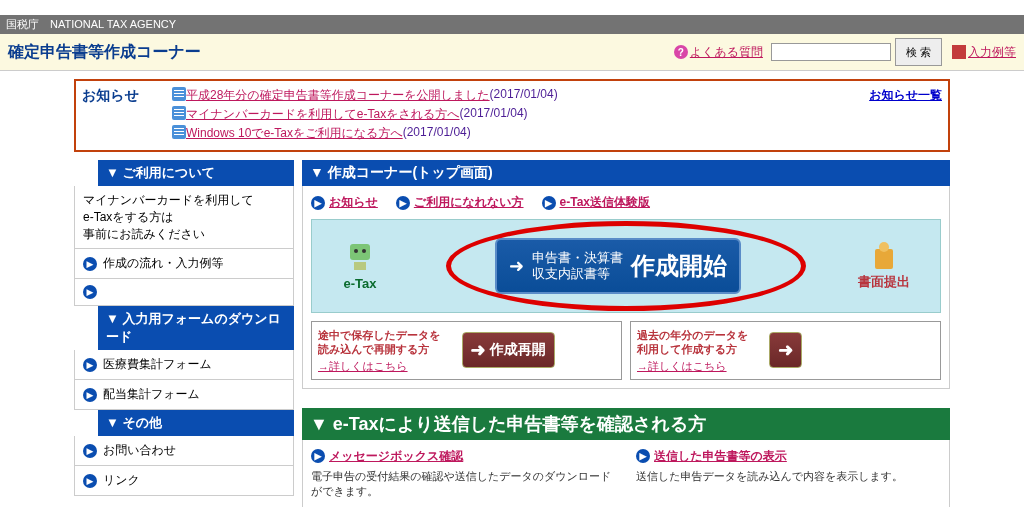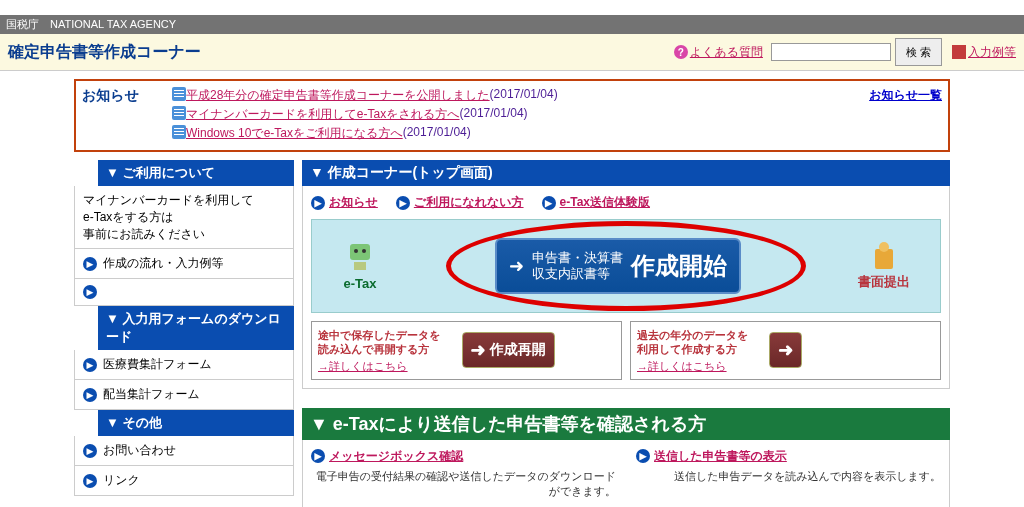--- a/index.html
+++ b/index.html
@@ -50,21 +50,21 @@
     .resume-text { color: #b8333c; font-weight: bold; font-size: 11px; line-height: 1.3; }
     .resume-text a { display: block; font-weight: normal; margin-top: 2px; }
     .resume-btn { background: linear-gradient(#883a3a, #6b2828); color: #fff; border: 1px solid #aa6; border-radius: 4px; padding: 6px 8px; font-size: 14px; font-weight: bold; cursor: pointer; display: flex; align-items: center; gap: 4px; white-space: nowrap; }
     
     .sub-header { background: #1a7a3e; color: #fff; padding: 4px 8px; font-size: 18px; font-weight: bold; margin-top: 19px; }
     .sub-header.red { background: #c33c3c; }
     .sub-header::before { content: "▼ "; }
     .sub-body { border: 1px solid #ccc; border-top: none; padding: 8px; display: flex; gap: 20px; }
     .sub-col { flex: 1; }
     .sub-link { display: flex; align-items: center; gap: 4px; font-weight: bold; margin-bottom: 4px; }
-    .sub-desc { font-size: 11px; color: #333; text-align: right; }
+    .sub-desc { font-size: 11px; color: #333; }
     
     .icon-arrow-circle { display: inline-flex; width: 14px; height: 14px; background: #0a4db0; border-radius: 50%; color: #fff; align-items: center; justify-content: center; font-size: 9px; flex-shrink: 0; }
     .icon-page { width: 14px; height: 14px; background: #4a90d9; border-radius: 2px; flex-shrink: 0; position: relative; }
     .icon-page::after { content: ""; position: absolute; top: 3px; left: 2px; right: 2px; height: 1px; background: #fff; box-shadow: 0 3px 0 #fff, 0 6px 0 #fff; }
     .icon-help { width: 14px; height: 14px; background: #d946a8; border-radius: 50%; color: #fff; display: inline-flex; align-items: center; justify-content: center; font-size: 10px; font-weight: bold; }
     .icon-book { width: 14px; height: 14px; background: #c33c3c; display: inline-block; }
     .arrow-white { font-size: 18px; }
   </style>
 </head>
 <body>

